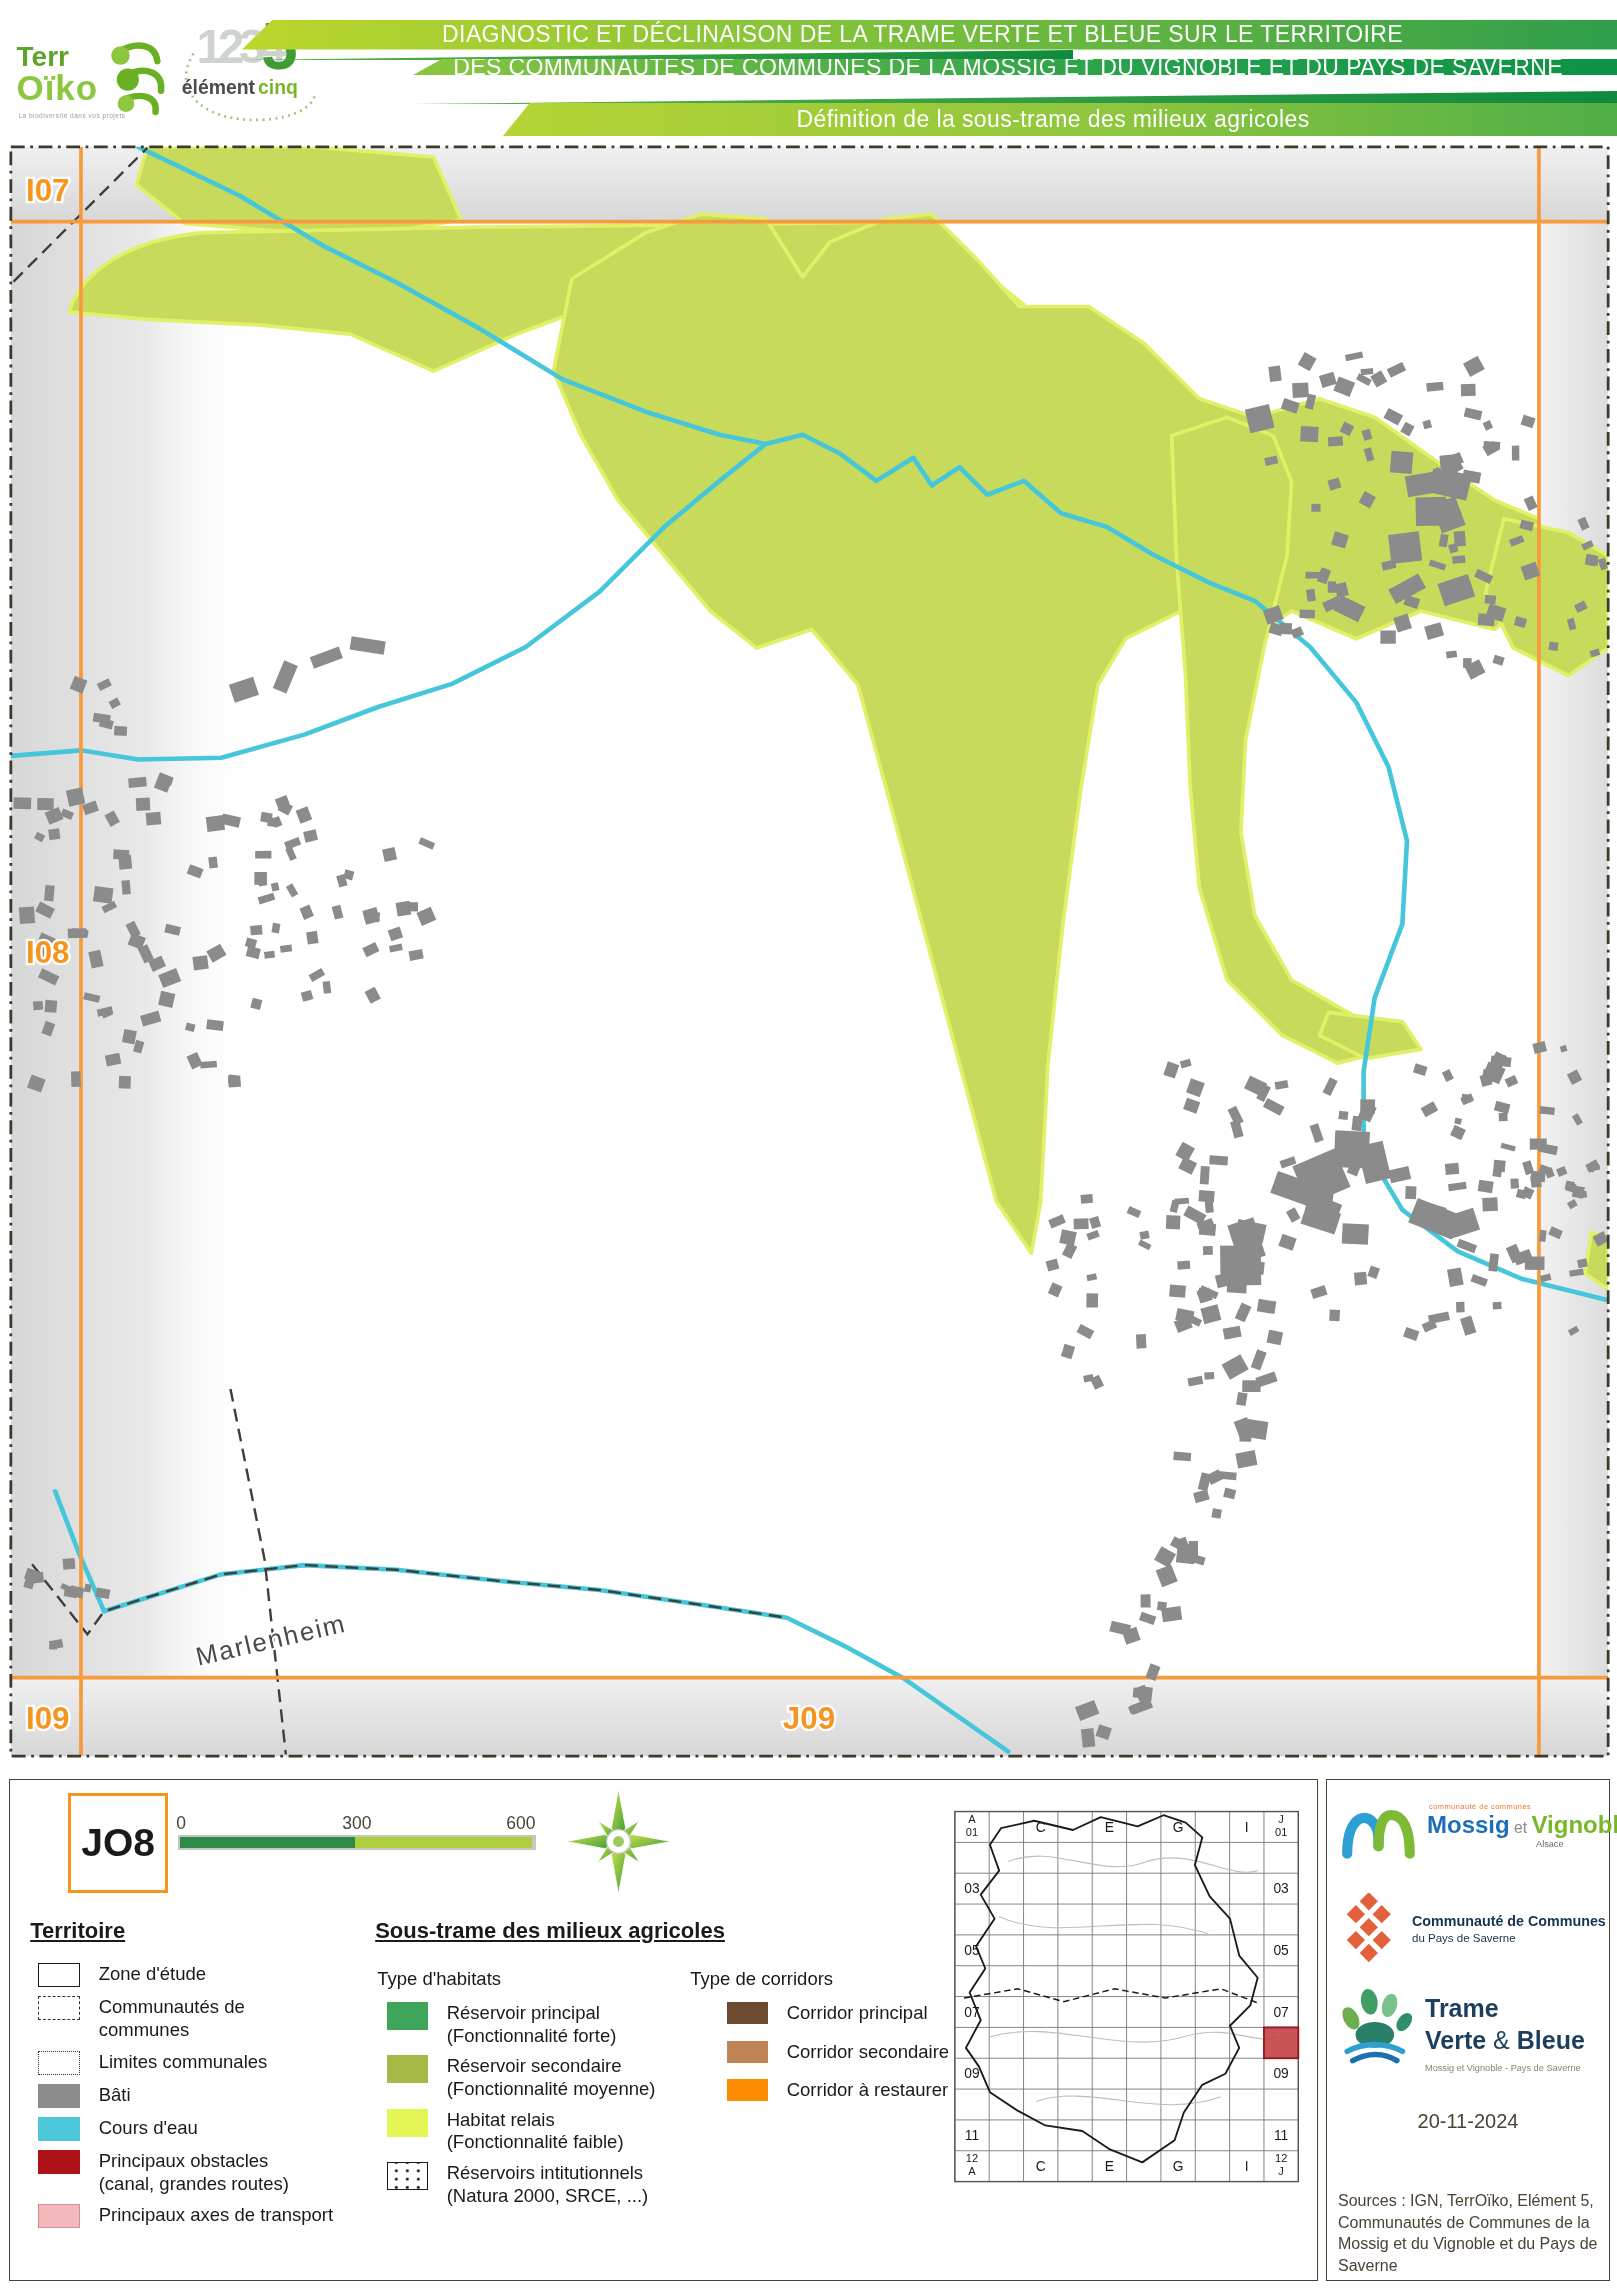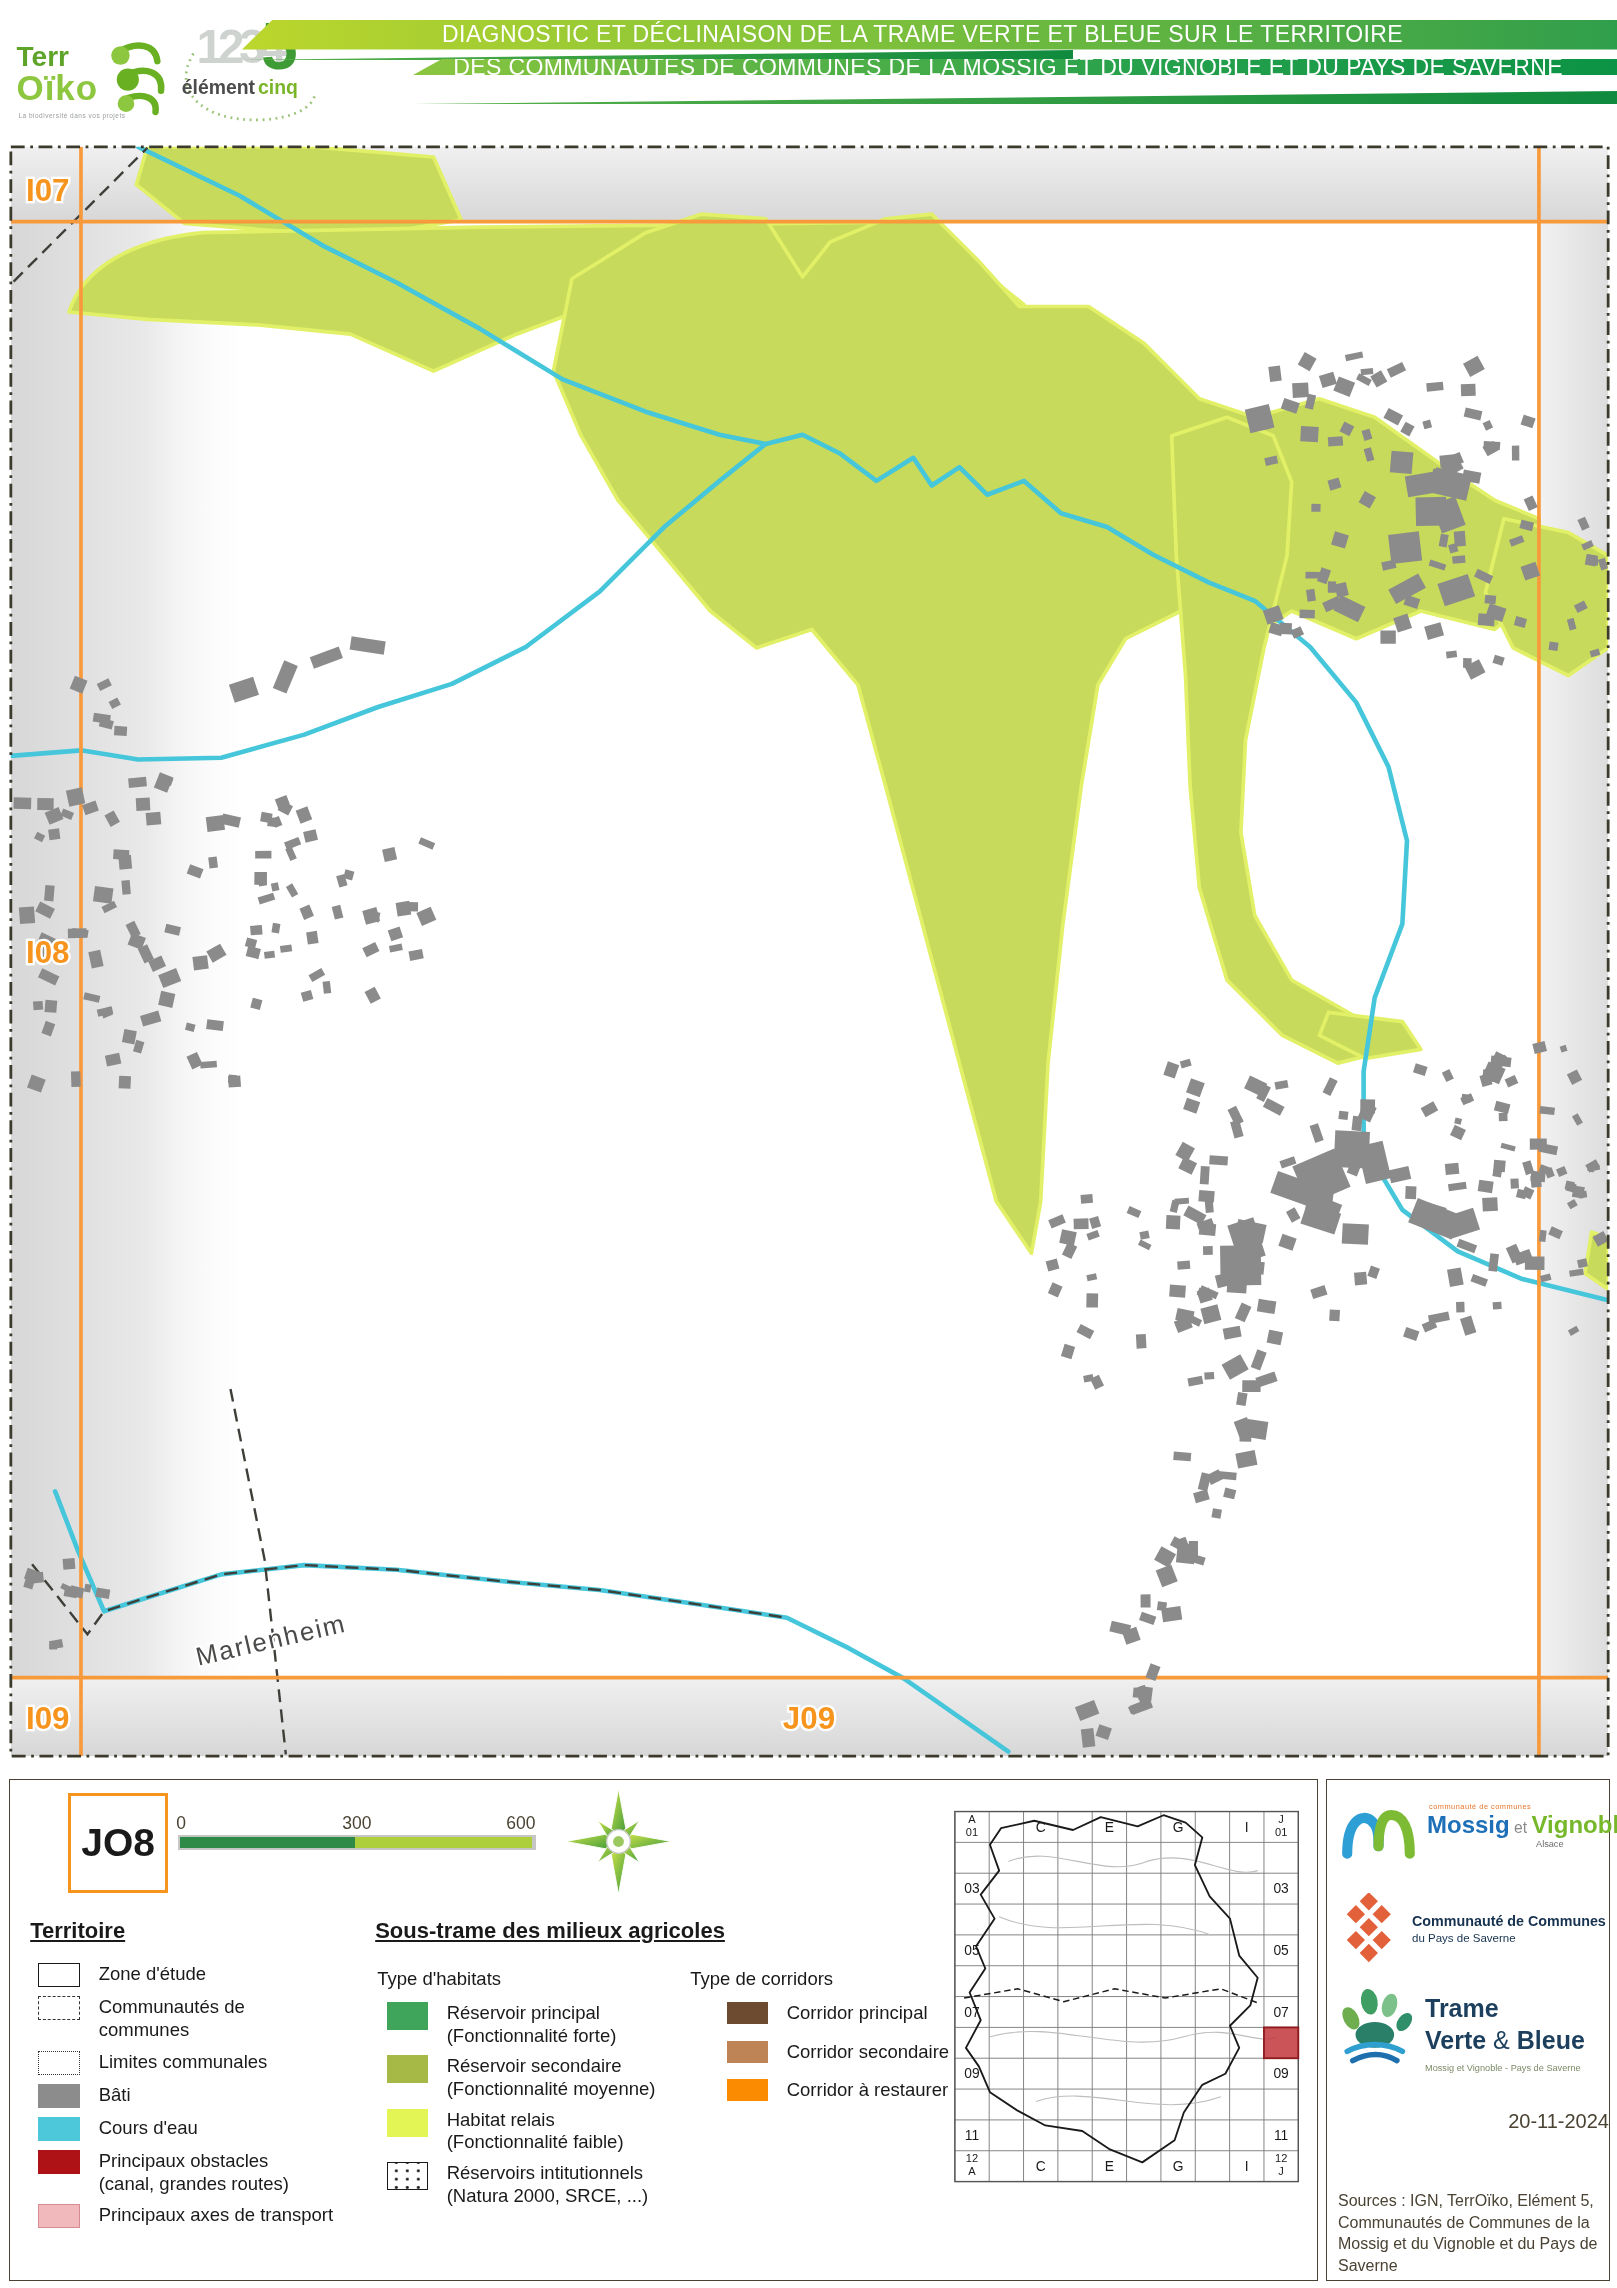--- a/index.html
+++ b/index.html
@@ -81,21 +81,21 @@
   #logo-mossig .m3{color:#76b82a;font-weight:bold;}
   #logo-mossig .als{position:absolute;left:196px;top:44px;font-size:9.2px;color:#6b6b6b;}
   #logo-saverne{top:113px;height:78px;}
   #logo-saverne .l1{position:absolute;left:72px;top:20px;font-size:14.3px;font-weight:bold;color:#16324f;white-space:nowrap;}
   #logo-saverne .l2{position:absolute;left:72px;top:39px;font-size:11.5px;color:#16324f;}
   #logo-tvb{top:207px;height:107px;}
   #logo-tvb .l1{position:absolute;left:85px;top:7.4px;font-size:25px;font-weight:bold;color:#1c3f5e;}
   #logo-tvb .l2{position:absolute;left:85px;top:39px;font-size:25px;color:#1c3f5e;white-space:nowrap;}
   #logo-tvb .l2 b{font-weight:bold;}
   #logo-tvb .sub{position:absolute;left:85px;top:76px;font-size:9.2px;color:#7b8a67;white-space:nowrap;}
-  #credit-date{position:absolute;left:0;top:330px;width:100%;text-align:right;font-size:20px;color:#4a4334;}
+  #credit-date{position:absolute;left:0;top:330px;width:100%;text-align:center;font-size:20px;color:#4a4334;}
   #credit-sources{position:absolute;left:11px;top:410px;width:264px;font-size:16px;line-height:1.35;color:#4a4334;}
 </style>
 </head>
 <body>
 
 <div id="page">
 
   <div id="header">
     <div id="terroiko">
       <svg width="157" height="102" style="position:absolute;left:0;top:0" viewBox="0 0 170 110">
@@ -121,20 +121,23 @@
       <span class="w1">élément</span>
       <span class="w2">cinq</span>
     </div>
     <div class="wedge" id="wedge1"></div>
     <div class="wedge" id="wedge2"></div>
     <div class="stripe" id="stripe1">
       <span class="st-text">DIAGNOSTIC ET DÉCLINAISON DE LA TRAME VERTE ET BLEUE SUR LE TERRITOIRE</span>
     </div>
     <div class="stripe" id="stripe2">
       <span class="st-text">DES COMMUNAUTÉS DE COMMUNES DE LA MOSSIG ET DU VIGNOBLE ET DU PAYS DE SAVERNE</span>
+    </div>
+    <div class="stripe" id="stripe3">
+      <span class="st-text">Définition de la sous-trame des milieux agricoles</span>
     </div>
   </div>
 
   <div id="map">
     <svg id="mapsvg" width="1601" height="1613" viewBox="10 157 1735 1748">
       <defs>
         <linearGradient id="gTop" x1="0" y1="0" x2="0" y2="1">
           <stop offset="0" stop-color="#f0f0f0"></stop>
             <stop offset="1" stop-color="#d7d7d7"></stop>
         </linearGradient>

